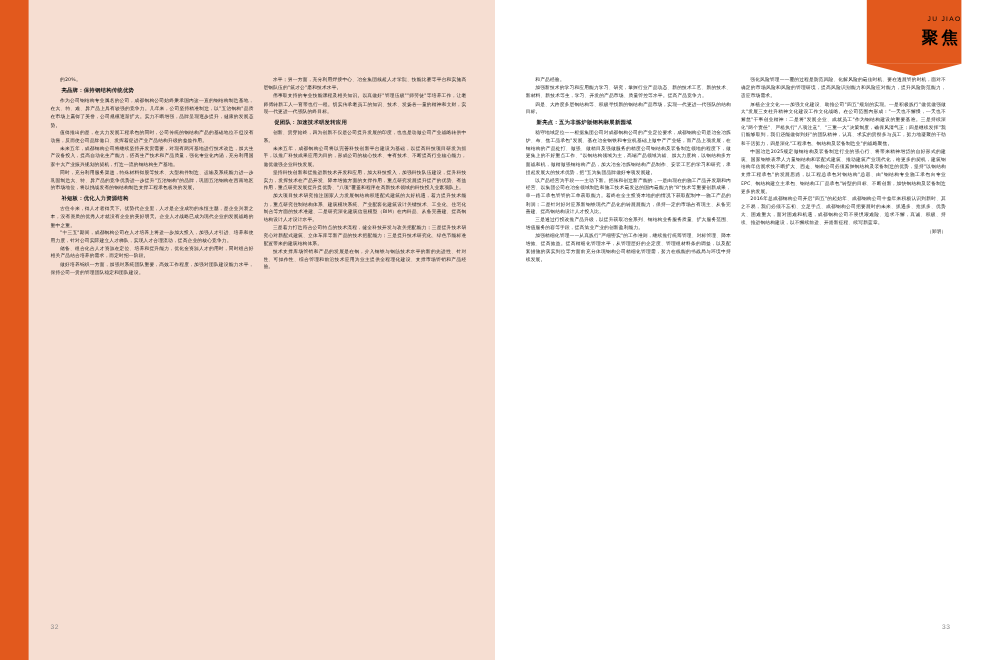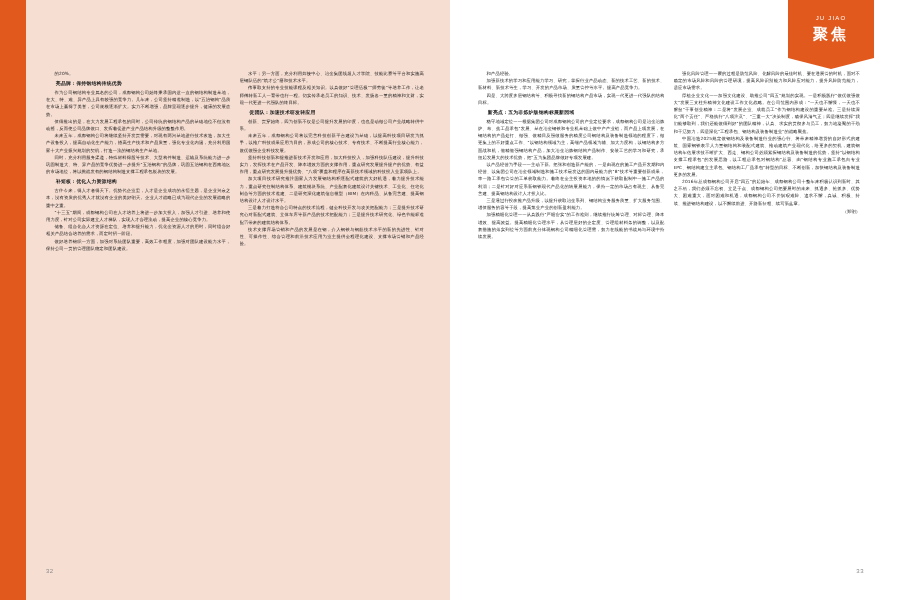--- a/index.html
+++ b/index.html
@@ -44,22 +44,22 @@
     box-sizing: border-box;
   }
   
   .header-tag {
     position: absolute;
     right: 26px;
     top: 0;
     width: 86px;
     height: 58px;
     background: #e2591d;
-    color: #ffffff;
-    text-align: center;
+    color: #000000;
+    text-align: right;
     box-sizing: border-box;
     padding-top: 14px;
   }
   .header-tag .pinyin {
     font-size: 6px;
     letter-spacing: 1.2px;
     font-family: "Liberation Sans", sans-serif;
     line-height: 8px;
   }
   .header-tag .cn {

